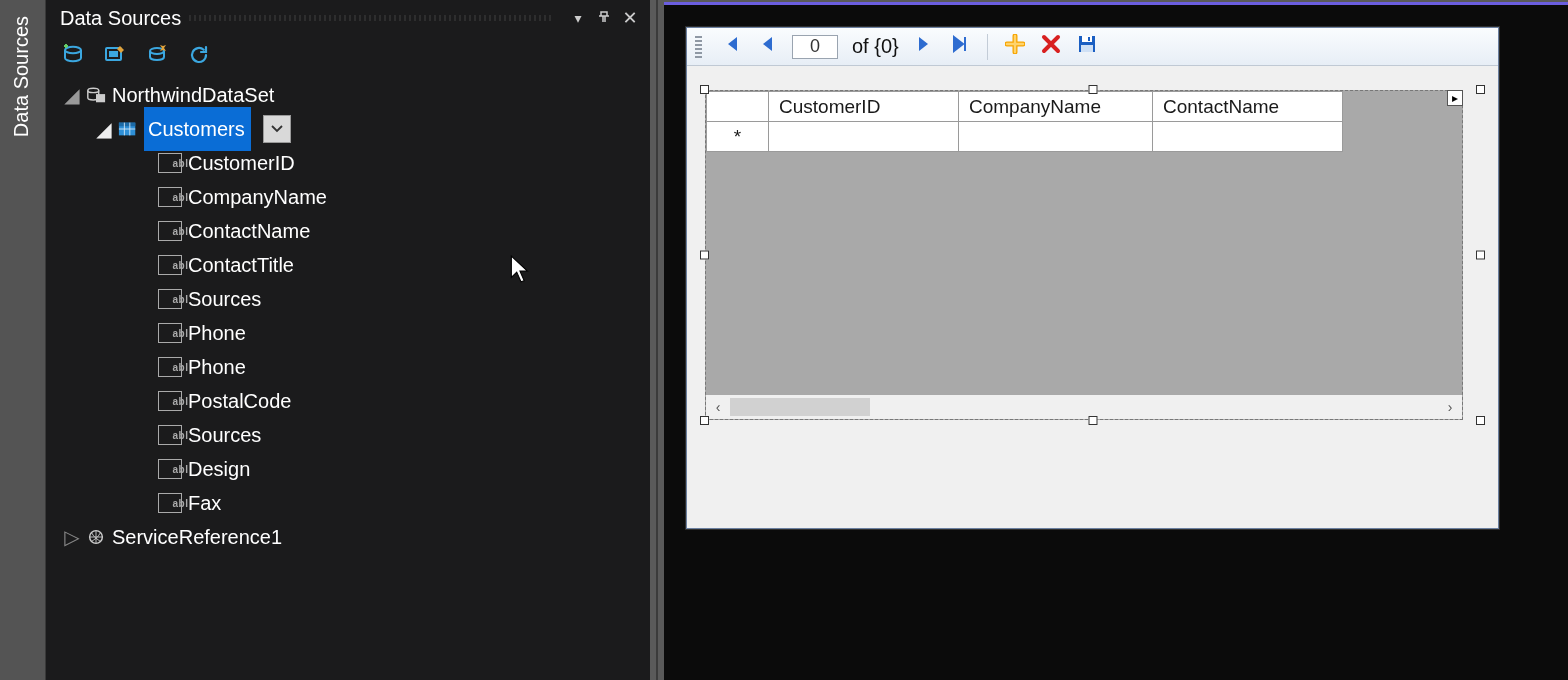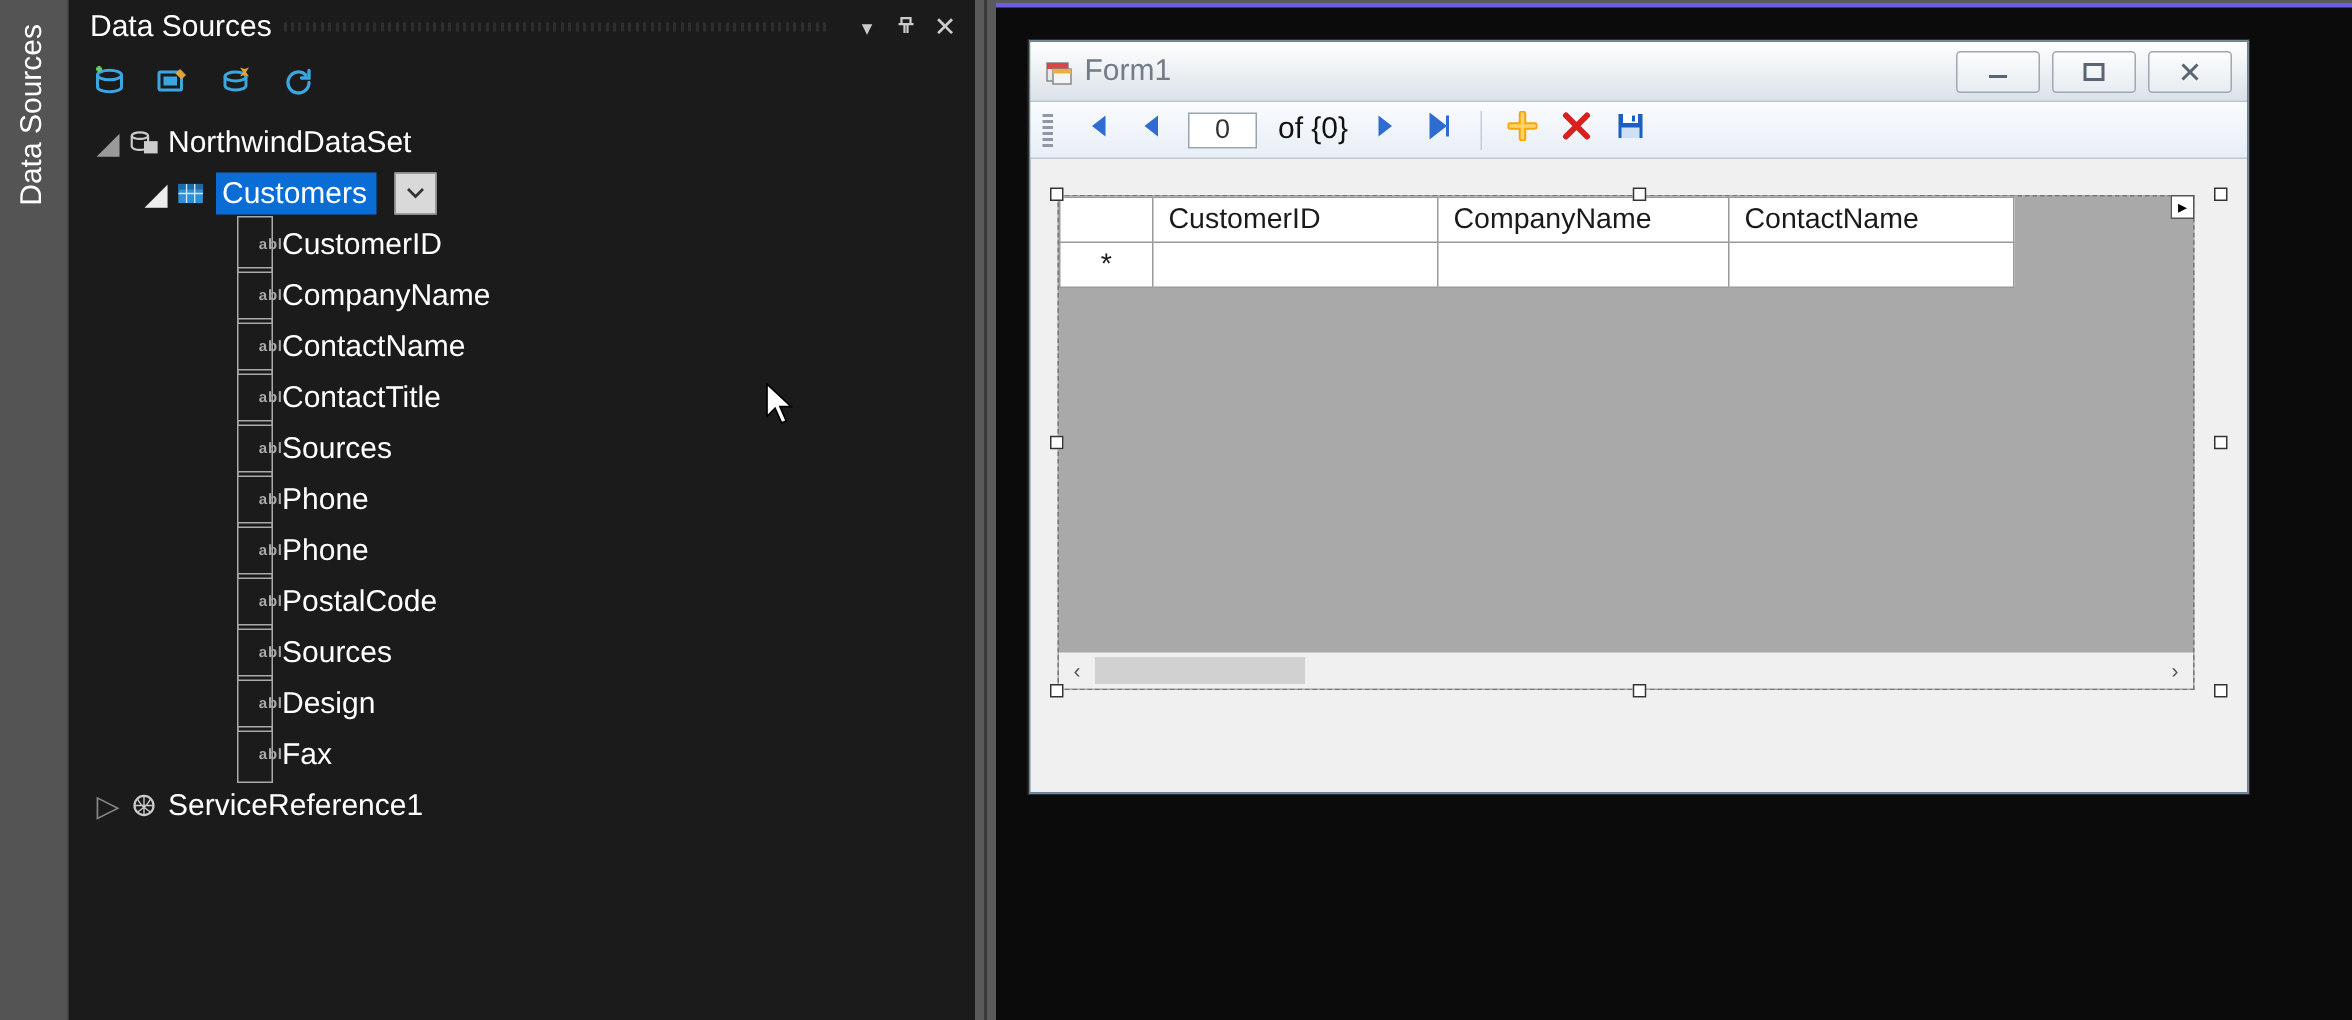--- a/index.html
+++ b/index.html
@@ -12,23 +12,23 @@
   .panel-title { display:flex; align-items:center; height:36px; padding:0 10px 0 14px; font-size:20px; color:#fff; }
   .panel-title .dots { flex:1; margin:0 8px; height:6px; background:repeating-linear-gradient(90deg,#3a3a3a 0 2px,transparent 2px 5px); opacity:.6;}
   .panel-sysbtn { width:20px; text-align:center; color:#ccc; font-size:14px; margin-left:6px; cursor:default;}
   .panel-toolbar { display:flex; align-items:center; gap:16px; padding:6px 12px 6px 14px;}
   .icon { width:26px; height:26px; display:flex; align-items:center; justify-content:center; color:#3ba7e0; }
   .icon svg { display:block; }
   .tree { padding:4px 6px 4px 8px; font-size:20px; color:#fff; user-select:none;}
   .tree-row { display:flex; align-items:center; height:34px; gap:6px; padding-left:var(--ind,0px);}
   .tree-row .glyph { width:20px; height:20px; display:flex; align-items:center; justify-content:center;}
   .tree-caret { width:16px; text-align:center; color:#999;}
-  .sel { background:#0a6dd6; color:#fff; padding:0 6px 0 4px; display:inline-flex; align-items:center; height:28px;}
+  .sel { background:#0a6dd6; color:#fff; padding:0 6px 0 4px; display:inline-flex; align-items:center; height:44px;}
   .ddbtn { width:28px; height:28px; background:#d9d9d9; border:1px solid #9a9a9a; display:inline-flex; align-items:center; justify-content:center; margin-left:6px; color:#333;}
-  .abl { width:24px; height:38px; border:1.5px solid #aaa; font-size:10px; font-weight:700; color:#aaa; display:flex; align-items:center; justify-content:center; letter-spacing:.5px;padding-left:21px;}
+  .abl { width:24px; height:20px; border:1.5px solid #aaa; font-size:10px; font-weight:700; color:#aaa; display:flex; align-items:center; justify-content:center; letter-spacing:.5px;padding-left:21px;}
   
   .cursor { position:absolute; left:510px; top:255px; width:22px; height:30px; pointer-events:none; }
   
   .splitter { flex:0 0 14px; background:#5a5a5a; position:relative; }
   .splitter::after{content:"";position:absolute;left:6px;top:0;bottom:0;width:2px;background:#3b3b3b;}
   
   .right { flex:1; display:flex; flex-direction:column; background:#5a5a5a; }
   .tab-strip { display:flex; align-items:flex-end; height:38px; padding-left:0; }
   .doc-tab { display:flex; align-items:center; gap:14px; padding:0 22px 0 14px; height:38px; background:#7d6cf0; color:#0d0d0d; font-size:20px; }
   .doc-tab .dirty { width:12px; height:12px; border-radius:50%; background:#181818; margin-left:6px;}
@@ -205,46 +205,20 @@
      <svg class="cursor" viewBox="0 0 20 28">
         <path d="M1 1l0 20 5-5 4 9 3-1-4-9 7 0z" fill="#fff" stroke="#000"></path>
       </svg>
   </div>
 
   <div class="splitter"></div>
 
   <div class="right">
      <div class="doc-area">
         <div class="form">
-          <div class="form-title">
-             <svg class="form-ico" viewBox="0 0 18 18">
-              <rect x="1" y="3" width="14" height="12" fill="#e8e8e8" stroke="#888"></rect>
-              <rect x="1" y="3" width="14" height="4" fill="#d44"></rect>
-              <rect x="5" y="7" width="12" height="10" fill="#f4f4f4" stroke="#888"></rect>
-              <rect x="5" y="7" width="12" height="3" fill="#e8b040"></rect>
-            </svg>
-             <span class="t">Form1</span>
-             <div class="winbtns">
-               <div class="winbtn">
-                <svg width="18" height="12" viewBox="0 0 18 12">
-                  <path d="M3 9h12" stroke="#5b6572" stroke-width="2"></path>
-                </svg>
-              </div>
-               <div class="winbtn">
-                <svg width="16" height="14" viewBox="0 0 16 14">
-                  <rect x="2" y="2" width="12" height="10" fill="none" stroke="#5b6572" stroke-width="2"></rect>
-                </svg>
-              </div>
-               <div class="winbtn">
-                <svg width="16" height="14" viewBox="0 0 16 14">
-                  <path d="M3 2l10 10M13 2L3 12" stroke="#5b6572" stroke-width="2"></path>
-                </svg>
-              </div>
-             </div>
-          </div>
           <div class="nav">
             <div class="grip"></div>
             <span class="btn">
               <svg width="18" height="18" viewBox="0 0 18 18">
                 <path d="M4 2v14M15 2L6 9l9 7z" fill="#2e6cd0"></path>
               </svg>
             </span>
             <span class="btn">
               <svg width="14" height="18" viewBox="0 0 14 18">
                 <path d="M12 2L3 9l9 7z" fill="#2e6cd0"></path>

